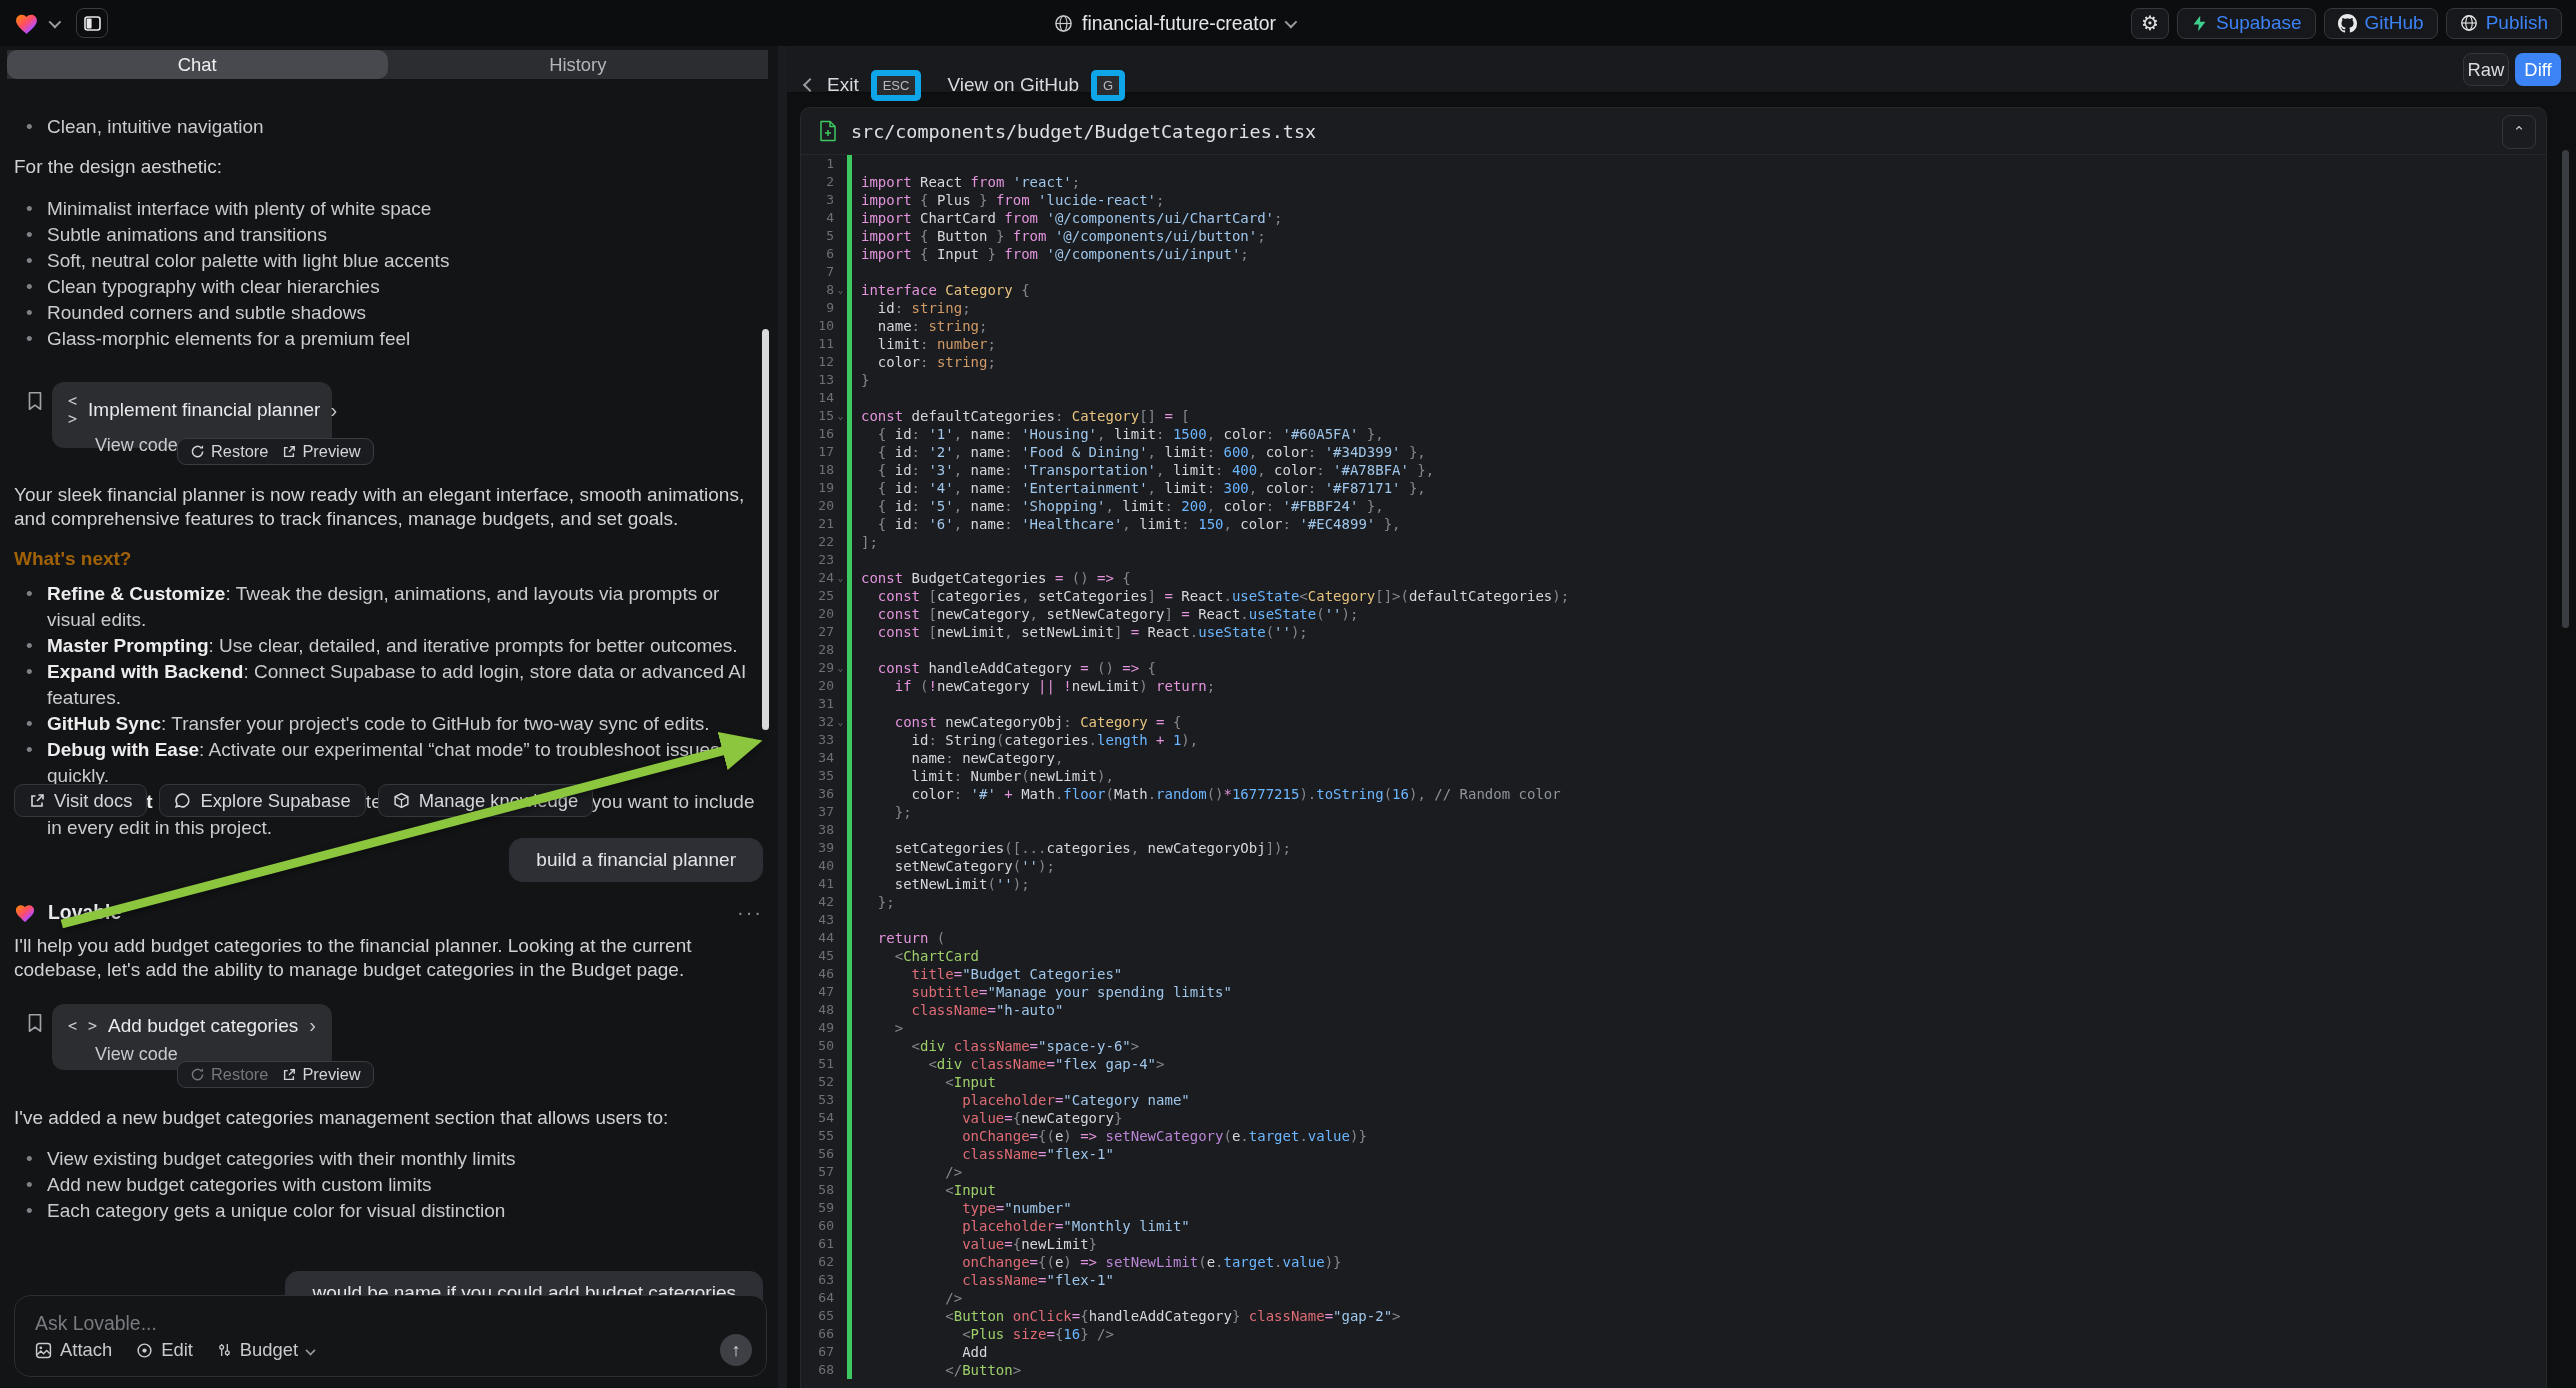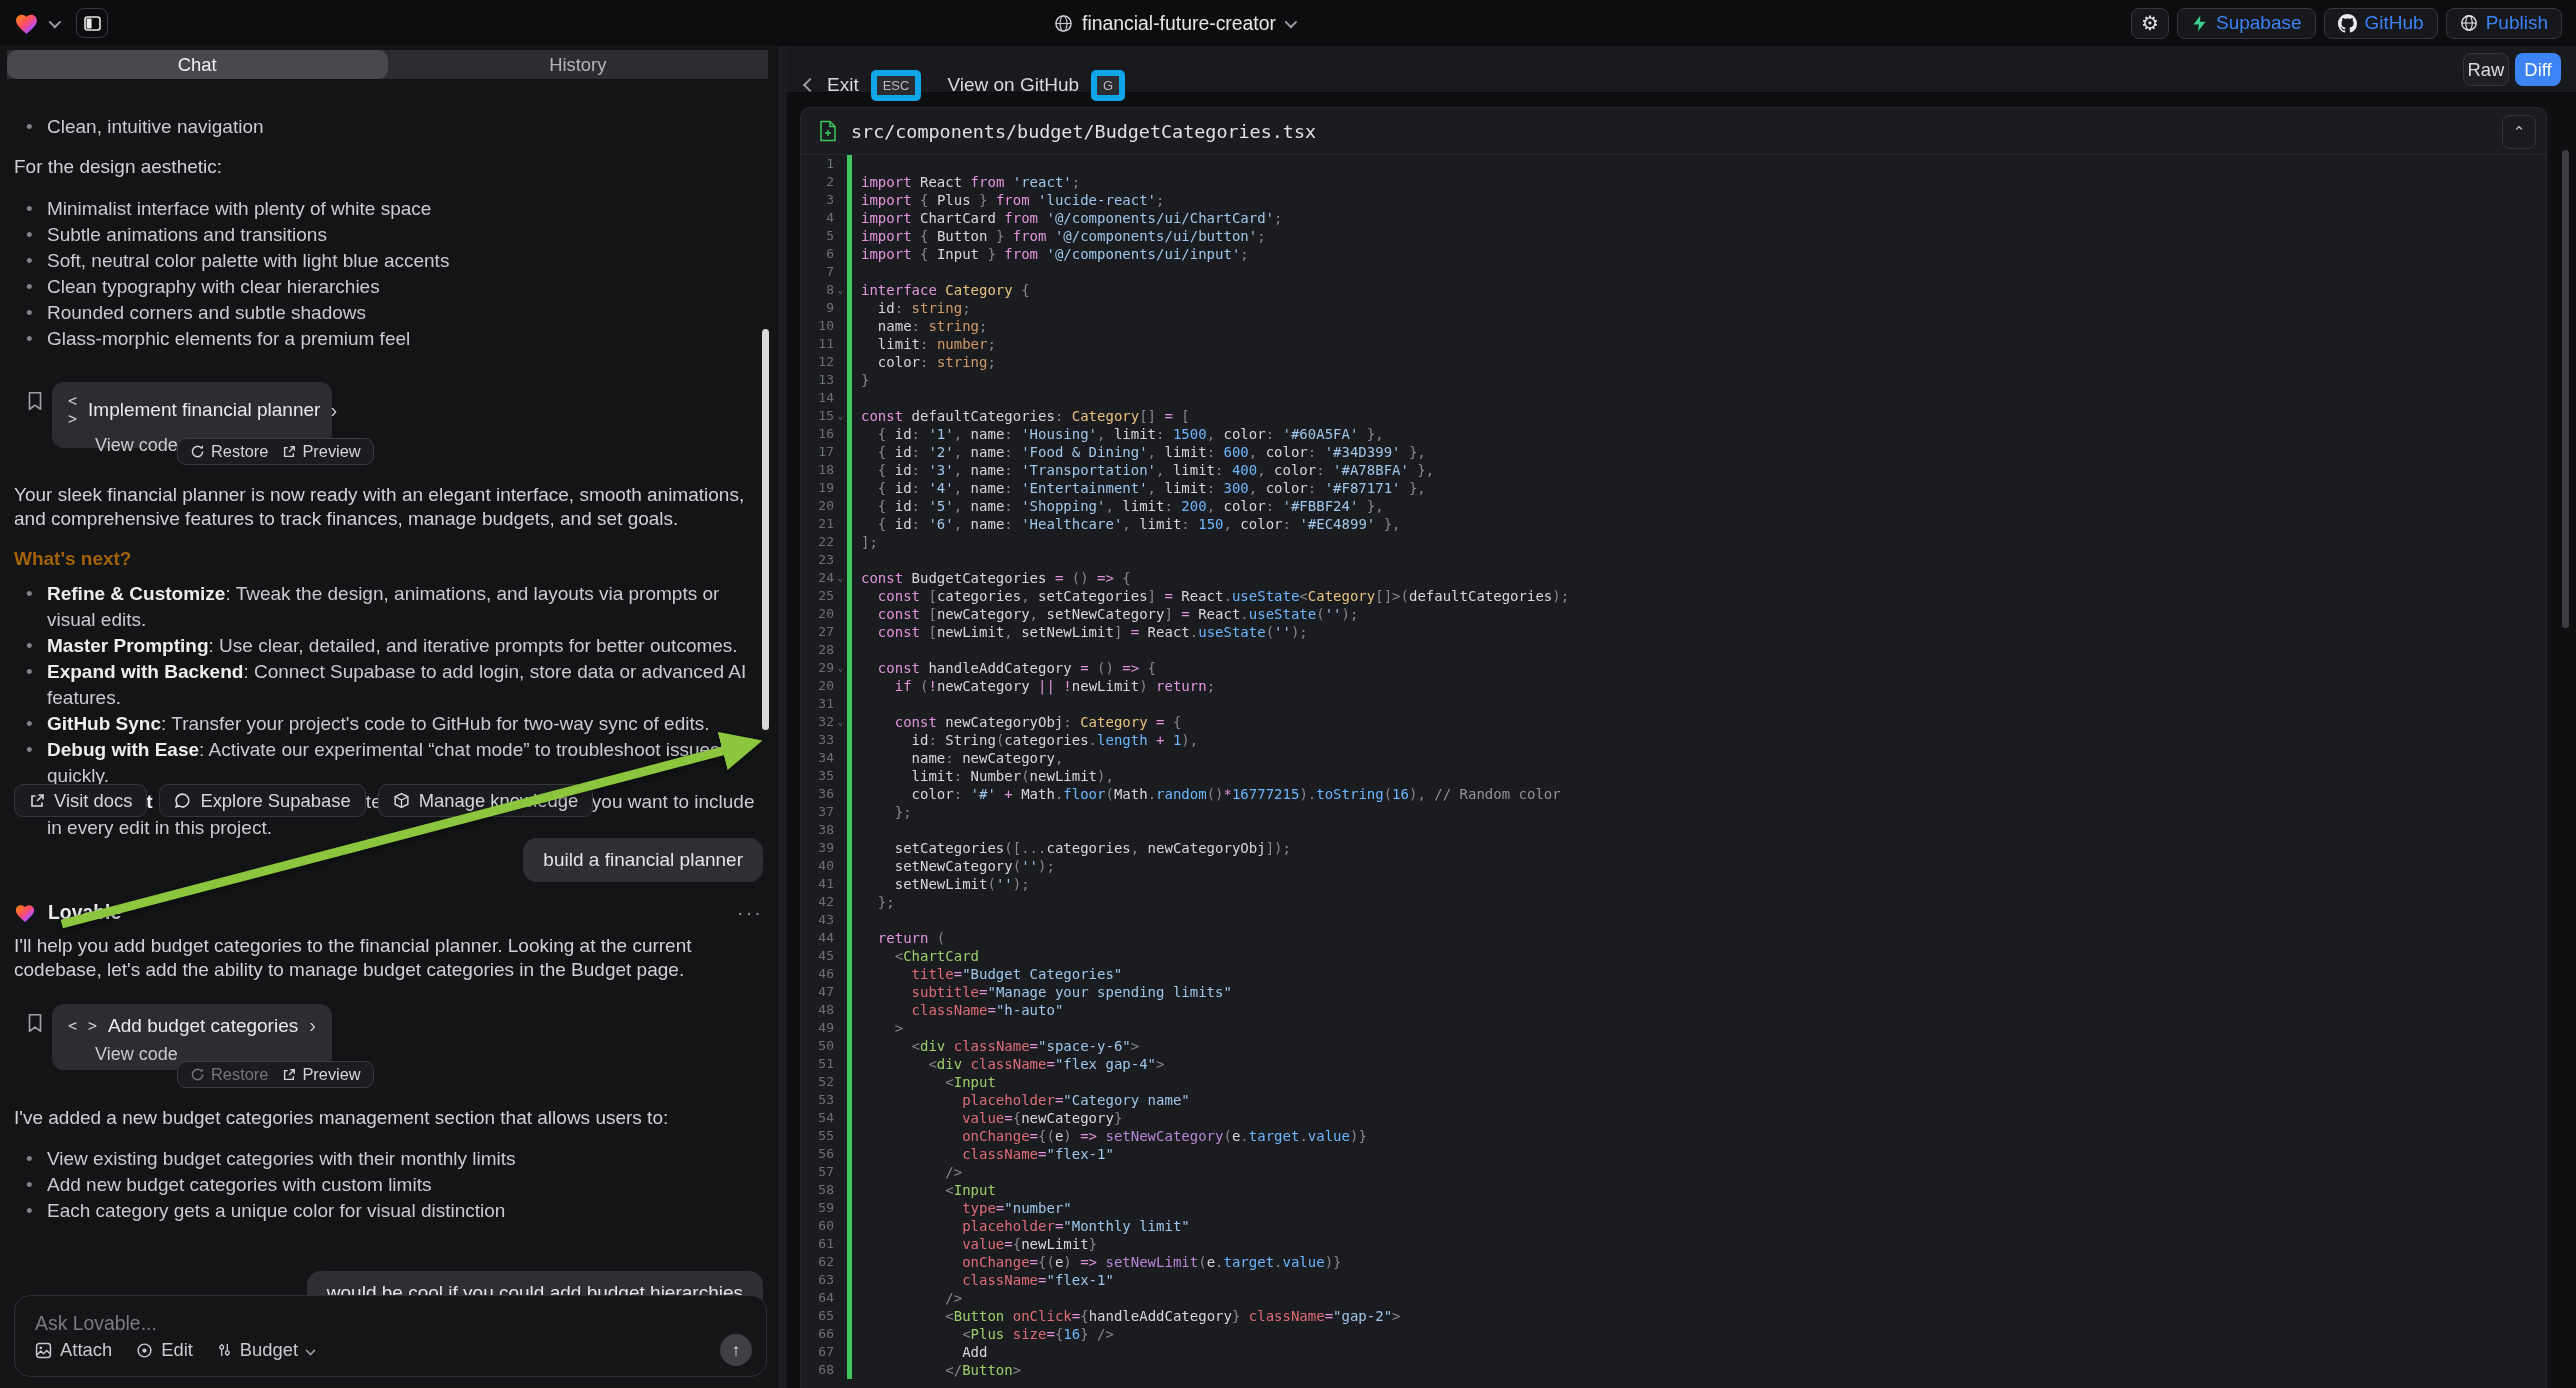--- a/index.html
+++ b/index.html
@@ -41,21 +41,21 @@
   .ec-chev { font-size:20px; color:#c8c9cc; }
   .ec-viewcode { margin:7px 0 0 27px; font-size:18px; color:#c9cacd; cursor:pointer; }
   .bookmark { position:absolute; left:24px; width:22px; height:22px; color:#9fa1a6; }
   .pill { position:absolute; left:177px; height:27px; background:#1b1c20; border:1.5px solid #3a3c41; border-radius:9px; display:flex; align-items:center; gap:14px; padding:0 12px; font-size:16.4px; color:#d3d4d7; z-index:3; }
   .pill .pbtn { display:flex; align-items:center; gap:6px; cursor:pointer; }
   .pill .dim { color:#74767b; }
 
   .actions-row { position:absolute; left:14px; display:flex; gap:12px; }
   .act-btn { height:33px; border:1.5px solid #35373c; border-radius:9px; background:#1a1c1f; color:#d6d7da; font-size:18.4px; display:flex; align-items:center; gap:9px; padding:0 14px; cursor:pointer; }
 
-  .bubble { position:absolute; right:30px; background:#2e2f34; border-radius:14px; padding:11px 20px; font-size:19px; color:#e3e4e7; white-space:nowrap; }
+  .bubble { position:absolute; right:30px; background:#2e2f34; border-radius:14px; padding:11px 27px; font-size:19px; color:#e3e4e7; white-space:nowrap; }
 
   .asst-header { position:absolute; left:14px; right:30px; display:flex; align-items:center; gap:12px; }
   .asst-name { font-size:19.4px; font-weight:bold; color:#e9eaec; flex:1; }
   .more-dots { font-size:20px; color:#8b8d92; letter-spacing:2px; cursor:pointer; }
 
   .chat-input { position:absolute; left:14px; width:753px; height:82px; background:#141517; border:1.5px solid #2c2e32; border-radius:16px; padding:16px 20px 12px 20px; }
   .placeholder { font-size:19.4px; color:#797b81; }
   .input-row { position:absolute; left:20px; right:14px; bottom:10px; display:flex; align-items:center; gap:24px; }
   .in-act { display:flex; align-items:center; gap:8px; font-size:18.4px; color:#c9cacd; cursor:pointer; }
   .send-btn { margin-left:auto; width:32px; height:32px; border-radius:50%; background:#3e4045; color:#d9dadc; font-size:18px; display:flex; align-items:center; justify-content:center; cursor:pointer; }
@@ -284,21 +284,21 @@
       </div>
 
       <div class="chat-p cblock" style="top:1027px">I've added a new budget categories management section that allows users to:</div>
 
       <ul class="chat-ul cblock" style="top:1067px">
           <li>View existing budget categories with their monthly limits</li>
           <li>Add new budget categories with custom limits</li>
           <li>Each category gets a unique color for visual distinction</li>
         </ul>
 
-      <div class="bubble" style="top:1192px">would be cool if you could add budget hierarchies</div>
+      <div class="bubble" style="top:1192px">would be name if you could add budget categories</div>
     </div>
 
     <div class="chat-input" style="top:1249px">
       <div class="placeholder">Ask Lovable...</div>
       <div class="input-row">
         <span class="in-act">
           <svg class="ic" width="17" height="17" viewBox="0 0 16 16">
             <rect x="1.5" y="1.5" width="13" height="13" rx="2.5" fill="none" stroke="currentColor" stroke-width="1.4"></rect>
             <circle cx="5.5" cy="5.5" r="1.3" fill="currentColor"></circle>
             <path d="M2 12l3.5-3.5 2.5 2.5 3-3 3 3" fill="none" stroke="currentColor" stroke-width="1.3"></path>

